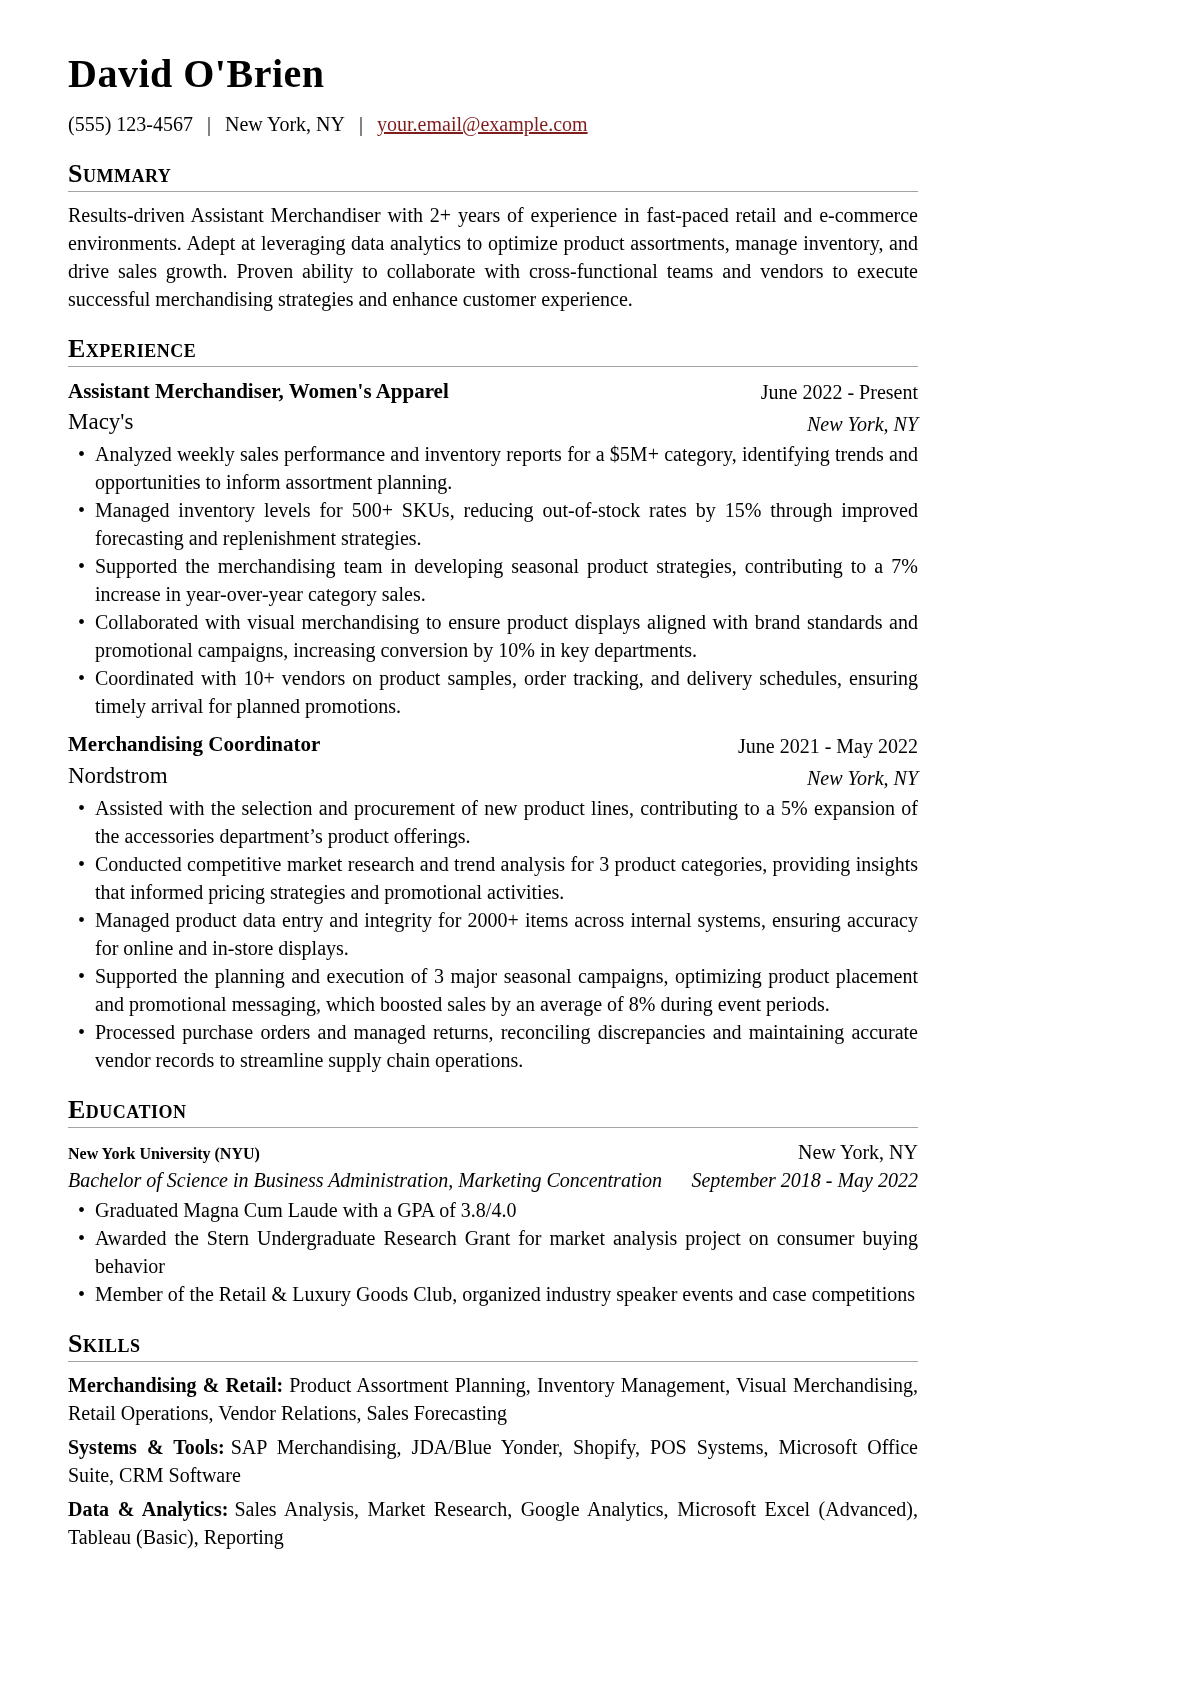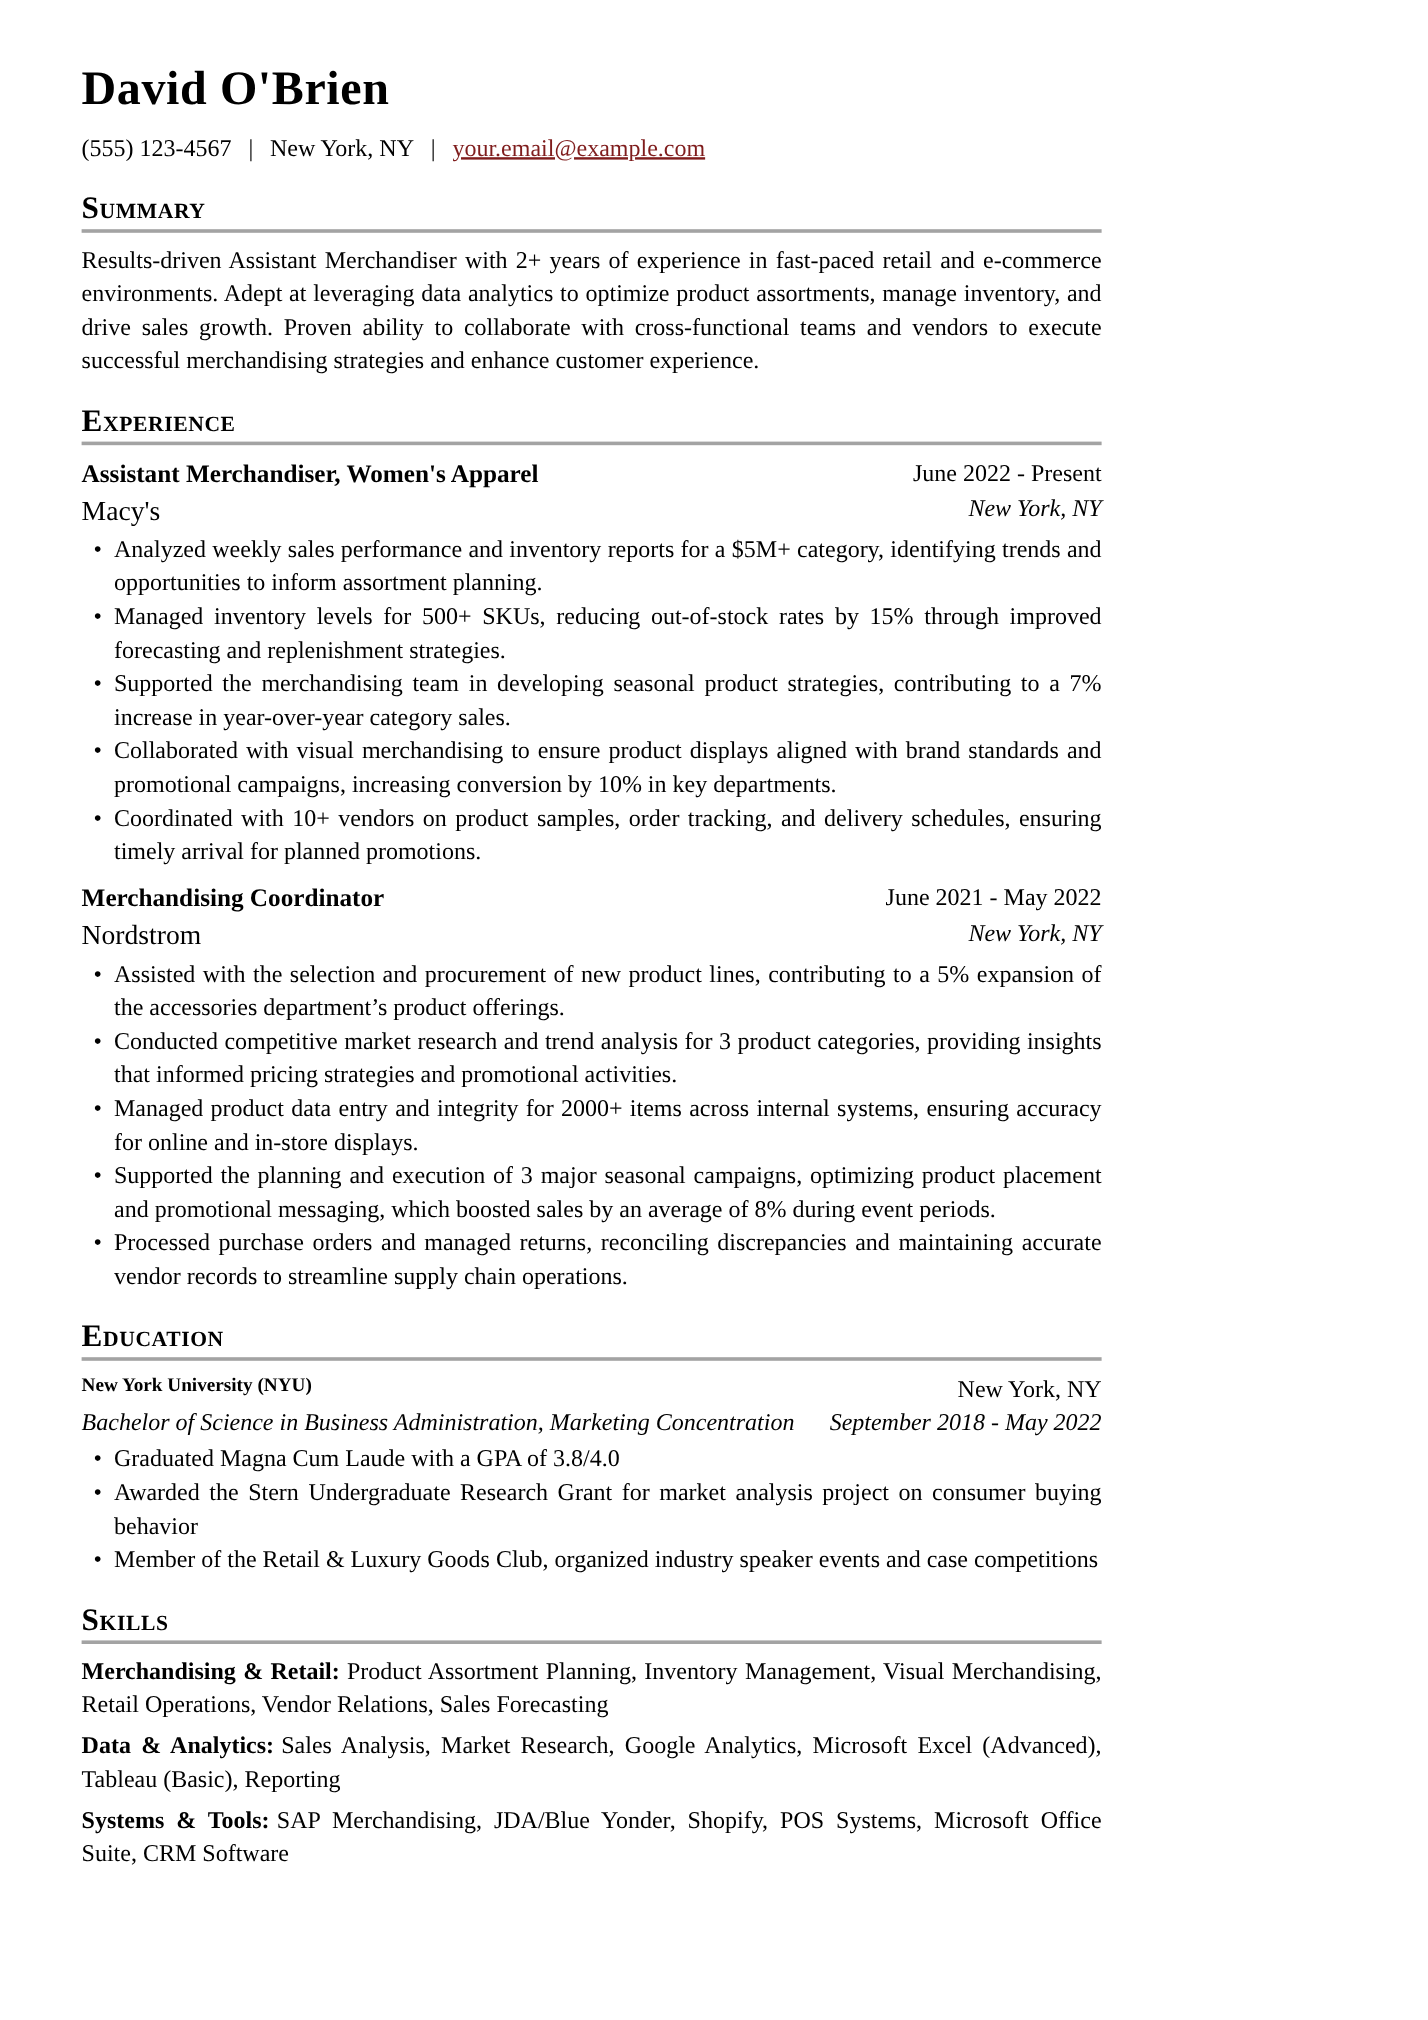--- a/index.html
+++ b/index.html
@@ -26,27 +26,27 @@
   .contact .sep { margin: 0 14px; }
   a.email { color: #7f1d1d; text-decoration: underline; cursor: pointer; }
 
   h2.sec-title {
     margin: 21px 0 9px 0;
     font-size: 26px;
     font-weight: 700;
     font-variant: small-caps;
     letter-spacing: 0.5px;
     line-height: 1.15;
-    border-bottom: 3px solid #a3a3a3;
+    border-bottom: 1px solid #a3a3a3;
     padding-bottom: 2px;
   }
   p.just { margin: 6px 0 0 0; text-align: justify; }
 
   .job { margin-top: 10px; }
-  .row { display: flex; justify-content: space-between; align-items: flex-start; }
+  .row { display: flex; justify-content: space-between; align-items: flex-end; }
   .job-title { font-weight: 700; font-size: 21px; }
   .dates { font-size: 20px; white-space: nowrap; }
   .dates-italic { font-style: italic; white-space: nowrap; }
   .company { font-size: 23px; }
   .loc { font-style: italic; white-space: nowrap; }
   .school { font-weight: 700; font-size: 16px; }
   .degree { font-style: italic; }
 
   ul.bullets { margin: 2px 0 0 0; padding: 0 0 0 27px; list-style: none; }
   ul.bullets li { position: relative; text-align: justify; margin: 0; }
@@ -127,17 +127,17 @@
         <li>Graduated Magna Cum Laude with a GPA of 3.8/4.0</li>
         <li>Awarded the Stern Undergraduate Research Grant for market analysis project on consumer buying behavior</li>
         <li>Member of the Retail &amp; Luxury Goods Club, organized industry speaker events and case competitions</li>
       </ul>
     </div>
   </section>
 
   <section>
     <h2 class="sec-title">Skills</h2>
     <p class="skill-p just"><span class="skill-label">Merchandising &amp; Retail:</span><span>Product Assortment Planning, Inventory Management, Visual Merchandising, Retail Operations, Vendor Relations, Sales Forecasting</span></p>
+    <p class="skill-p just"><span class="skill-label">Systems &amp; Tools:</span><span>SAP Merchandising, JDA/Blue Yonder, Shopify, POS Systems, Microsoft Office Suite, CRM Software</span></p>
     <p class="skill-p just"><span class="skill-label">Data &amp; Analytics:</span><span>Sales Analysis, Market Research, Google Analytics, Microsoft Excel (Advanced), Tableau (Basic), Reporting</span></p>
-    <p class="skill-p just"><span class="skill-label">Systems &amp; Tools:</span><span>SAP Merchandising, JDA/Blue Yonder, Shopify, POS Systems, Microsoft Office Suite, CRM Software</span></p>
   </section>
 
 </div>
 
 </body></html>

